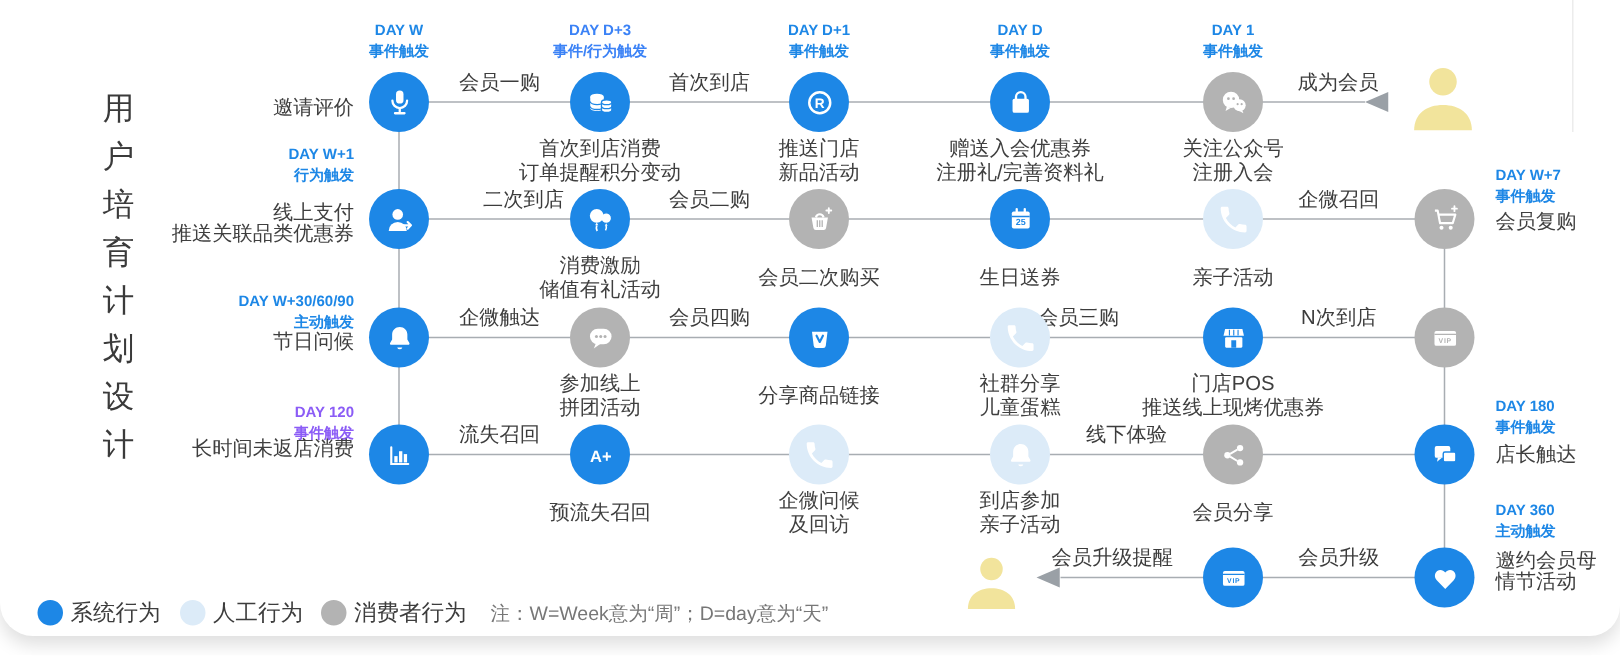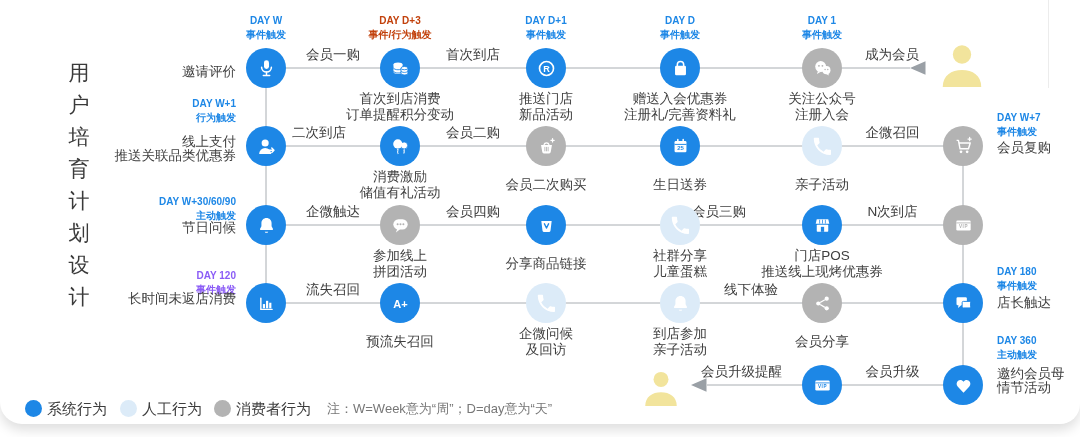--- a/index.html
+++ b/index.html
@@ -354,36 +354,36 @@
       <div class="node" style="left: 943px; top: 365px; background: rgb(29, 135, 230); color: rgb(29, 135, 230);">
         <span style="display:flex">
           <svg width="23" height="23" viewBox="0 0 24 24">
             <path d="M12 19.5 6.1 13.4c-1.8-1.9-1.7-4.8.3-6.4 1.8-1.4 4.2-.9 5.6 1 1.4-1.9 3.8-2.4 5.6-1 2 1.6 2.1 4.5.3 6.4z" fill="#fff"></path>
           </svg>
         </span>
       </div>
       <div class="edge-label" style="left: 258px; top: 48px;">会员一购</div>
       <div class="edge-label" style="left: 398px; top: 48px;">首次到店</div>
       <div class="edge-label" style="left: 817px; top: 48px;">成为会员</div>
-      <div class="edge-label" style="left: 244px; top: 126px;">二次到店</div>
+      <div class="edge-label" style="left: 274px; top: 126px;">二次到店</div>
       <div class="edge-label" style="left: 398px; top: 126px;">会员二购</div>
       <div class="edge-label" style="left: 817.5px; top: 126px;">企微召回</div>
       <div class="edge-label" style="left: 258px; top: 205px;">企微触达</div>
       <div class="edge-label" style="left: 398px; top: 205px;">会员四购</div>
       <div class="edge-label" style="left: 644px; top: 205px;">会员三购</div>
       <div class="edge-label" style="left: 817.5px; top: 205px;">N次到店</div>
       <div class="edge-label" style="left: 258px; top: 283px;">流失召回</div>
       <div class="edge-label" style="left: 676px; top: 283px;">线下体验</div>
       <div class="edge-label" style="left: 666.5px; top: 365px;">会员升级提醒</div>
       <div class="edge-label" style="left: 817.5px; top: 365px;">会员升级</div>
       <div class="anno center" style="left: 181px; top: 14px; color: rgb(29, 135, 230);">
         <div class="anno-day">DAY W</div>
                  <div class="anno-day">事件触发</div>
       </div>
-      <div class="anno center" style="left: 315px; top: 14px; color: #c2410c;">
+      <div class="anno center" style="left: 315px; top: 14px; color: #3b82f6;">
         <div class="anno-day">DAY D+3</div>
                  <div class="anno-day">事件/行为触发</div>
       </div>
       <div class="anno center" style="left: 461px; top: 14px; color: rgb(29, 135, 230);">
         <div class="anno-day">DAY D+1</div>
                  <div class="anno-day">事件触发</div>
       </div>
       <div class="anno center" style="left: 595px; top: 14px; color: rgb(29, 135, 230);">
         <div class="anno-day">DAY D</div>
                  <div class="anno-day">事件触发</div>

